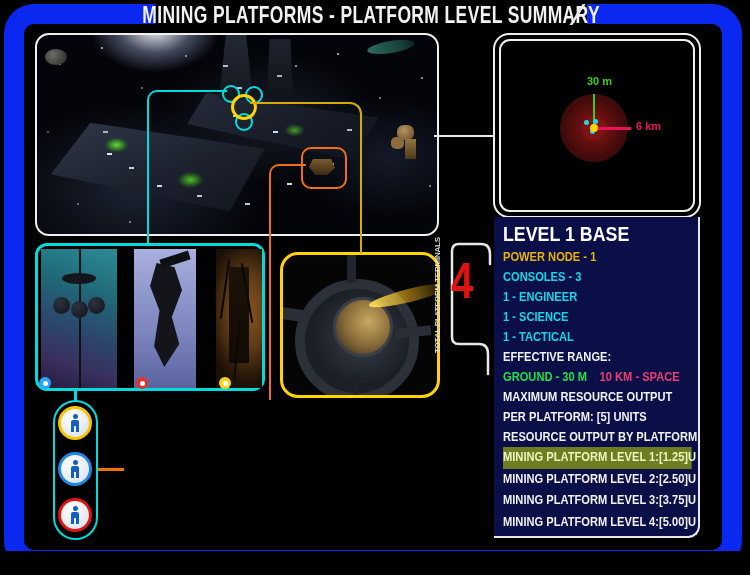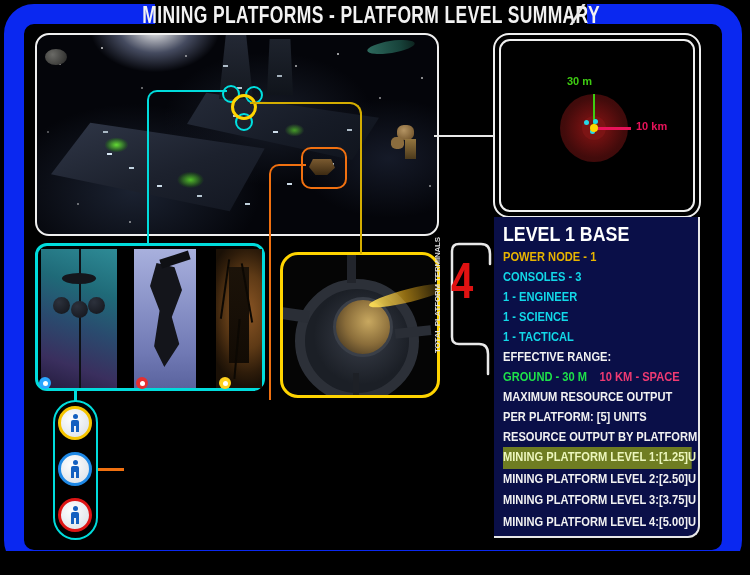--- a/index.html
+++ b/index.html
@@ -80,21 +80,21 @@
   .range-panel{position:absolute;left:493px;top:33px;width:204px;height:181px;border:2px solid #efefef;
                border-radius:16px;background:#000;z-index:2;}
   .range-inner{position:absolute;left:4px;top:4px;right:4px;bottom:4px;border:2px solid #efefef;border-radius:11px;}
   .range-circle{position:absolute;left:65px;top:59px;width:68px;height:68px;border-radius:50%;
                 background:radial-gradient(circle,#6a1010 0 28%,#420b0b 62%,#350909 100%);}
   .range-circle-inner{position:absolute;left:87px;top:81px;width:24px;height:24px;border-radius:50%;background:#7c1414;}
   .range-vline{position:absolute;left:97.5px;top:59px;width:2px;height:34px;background:#3ecc12;}
   .range-hline{position:absolute;left:99px;top:92px;width:37px;height:2.5px;background:#e8135a;}
   .range-dot-y{position:absolute;left:95px;top:89px;width:8px;height:8px;border-radius:50%;background:#ffd400;}
   .range-dot-c{position:absolute;width:5px;height:5px;border-radius:50%;background:#25d8e8;}
-  .lbl-30m{position:absolute;left:72px;top:40px;color:#3ecc12;font-size:11px;font-weight:bold;}
+  .lbl-30m{position:absolute;left:92px;top:40px;color:#3ecc12;font-size:11px;font-weight:bold;}
   .lbl-10km{position:absolute;left:141px;top:85px;color:#e8135a;font-size:11px;font-weight:bold;}
   
   .term-caption{position:absolute;left:431px;top:244px;height:102px;width:12px;z-index:3;
                 writing-mode:vertical-rl;transform:rotate(180deg);display:flex;align-items:center;justify-content:center;
                 color:#dcdcdc;font-size:8px;font-weight:bold;letter-spacing:-.2px;white-space:nowrap;}
   .term-bracket{position:absolute;left:445px;top:238px;z-index:3;}
   .term-count{position:absolute;left:451px;top:255px;width:36px;color:#e01212;font-size:50px;font-weight:bold;
               transform:scaleX(.8);transform-origin:left top;z-index:3;line-height:52px;}
   
   .lvl-panel{position:absolute;left:494px;top:217px;width:206px;height:321px;background:#0a0f48;
@@ -223,21 +223,21 @@
     <div class="range-inner"></div>
     <div class="range-circle"></div>
     <div class="range-circle-inner"></div>
     <div class="range-vline"></div>
     <div class="range-hline"></div>
     <div class="range-dot-c" style="left:89px;top:85px;"></div>
     <div class="range-dot-c" style="left:98px;top:84px;"></div>
     <div class="range-dot-c" style="left:95px;top:94px;"></div>
     <div class="range-dot-y"></div>
     <div class="lbl-30m">30 m</div>
-    <div class="lbl-10km">10 km</div>
+    <div class="lbl-10km">6 km</div>
   </div>
 
   <div class="term-caption">TOTAL PLATFORM TERMINALS</div>
   <svg class="term-bracket" width="50" height="140">
     <path d="M 45 26 L 45 16 Q 45 6 36 6 L 14 6 Q 7 6 7 13 L 7 99 Q 7 106 14 106 L 34 106 Q 43 106 43 116 L 43 136" fill="none" stroke="#e8e8e8" stroke-width="2.5" stroke-linecap="round"></path>
   </svg>
   <div class="term-count">4</div>
 
   <div class="lvl-panel">
     <div class="lvl-scale">

